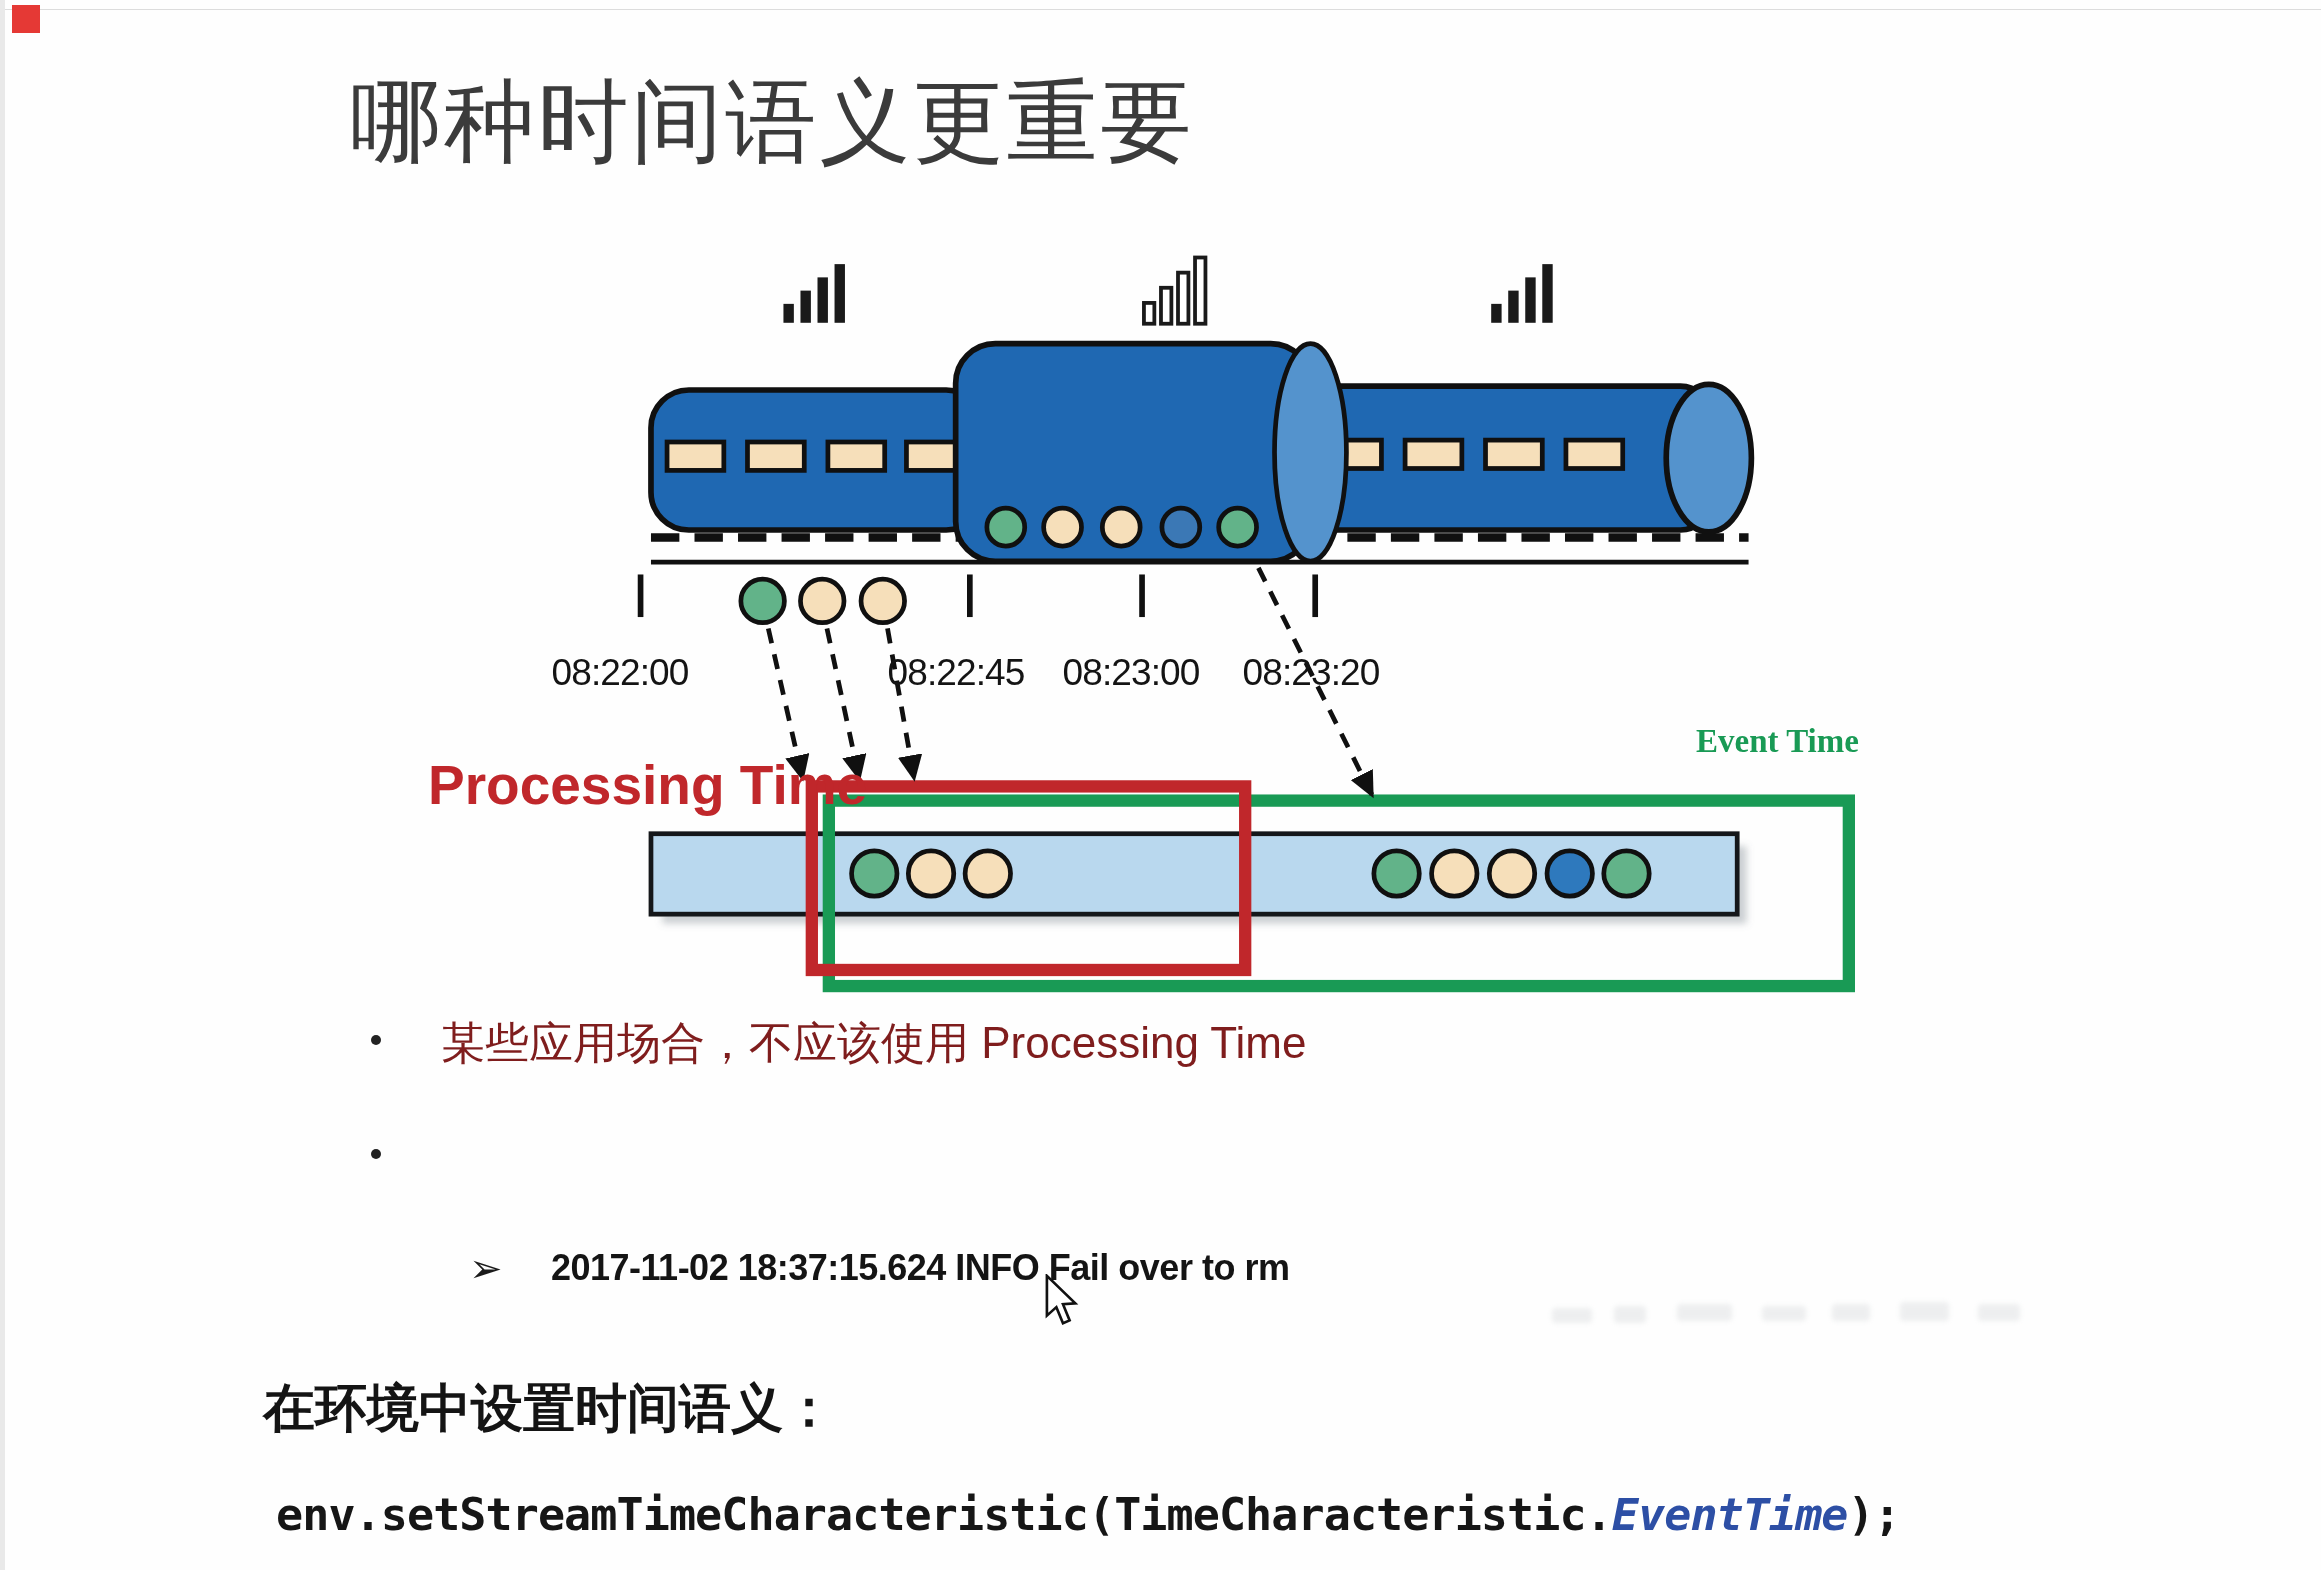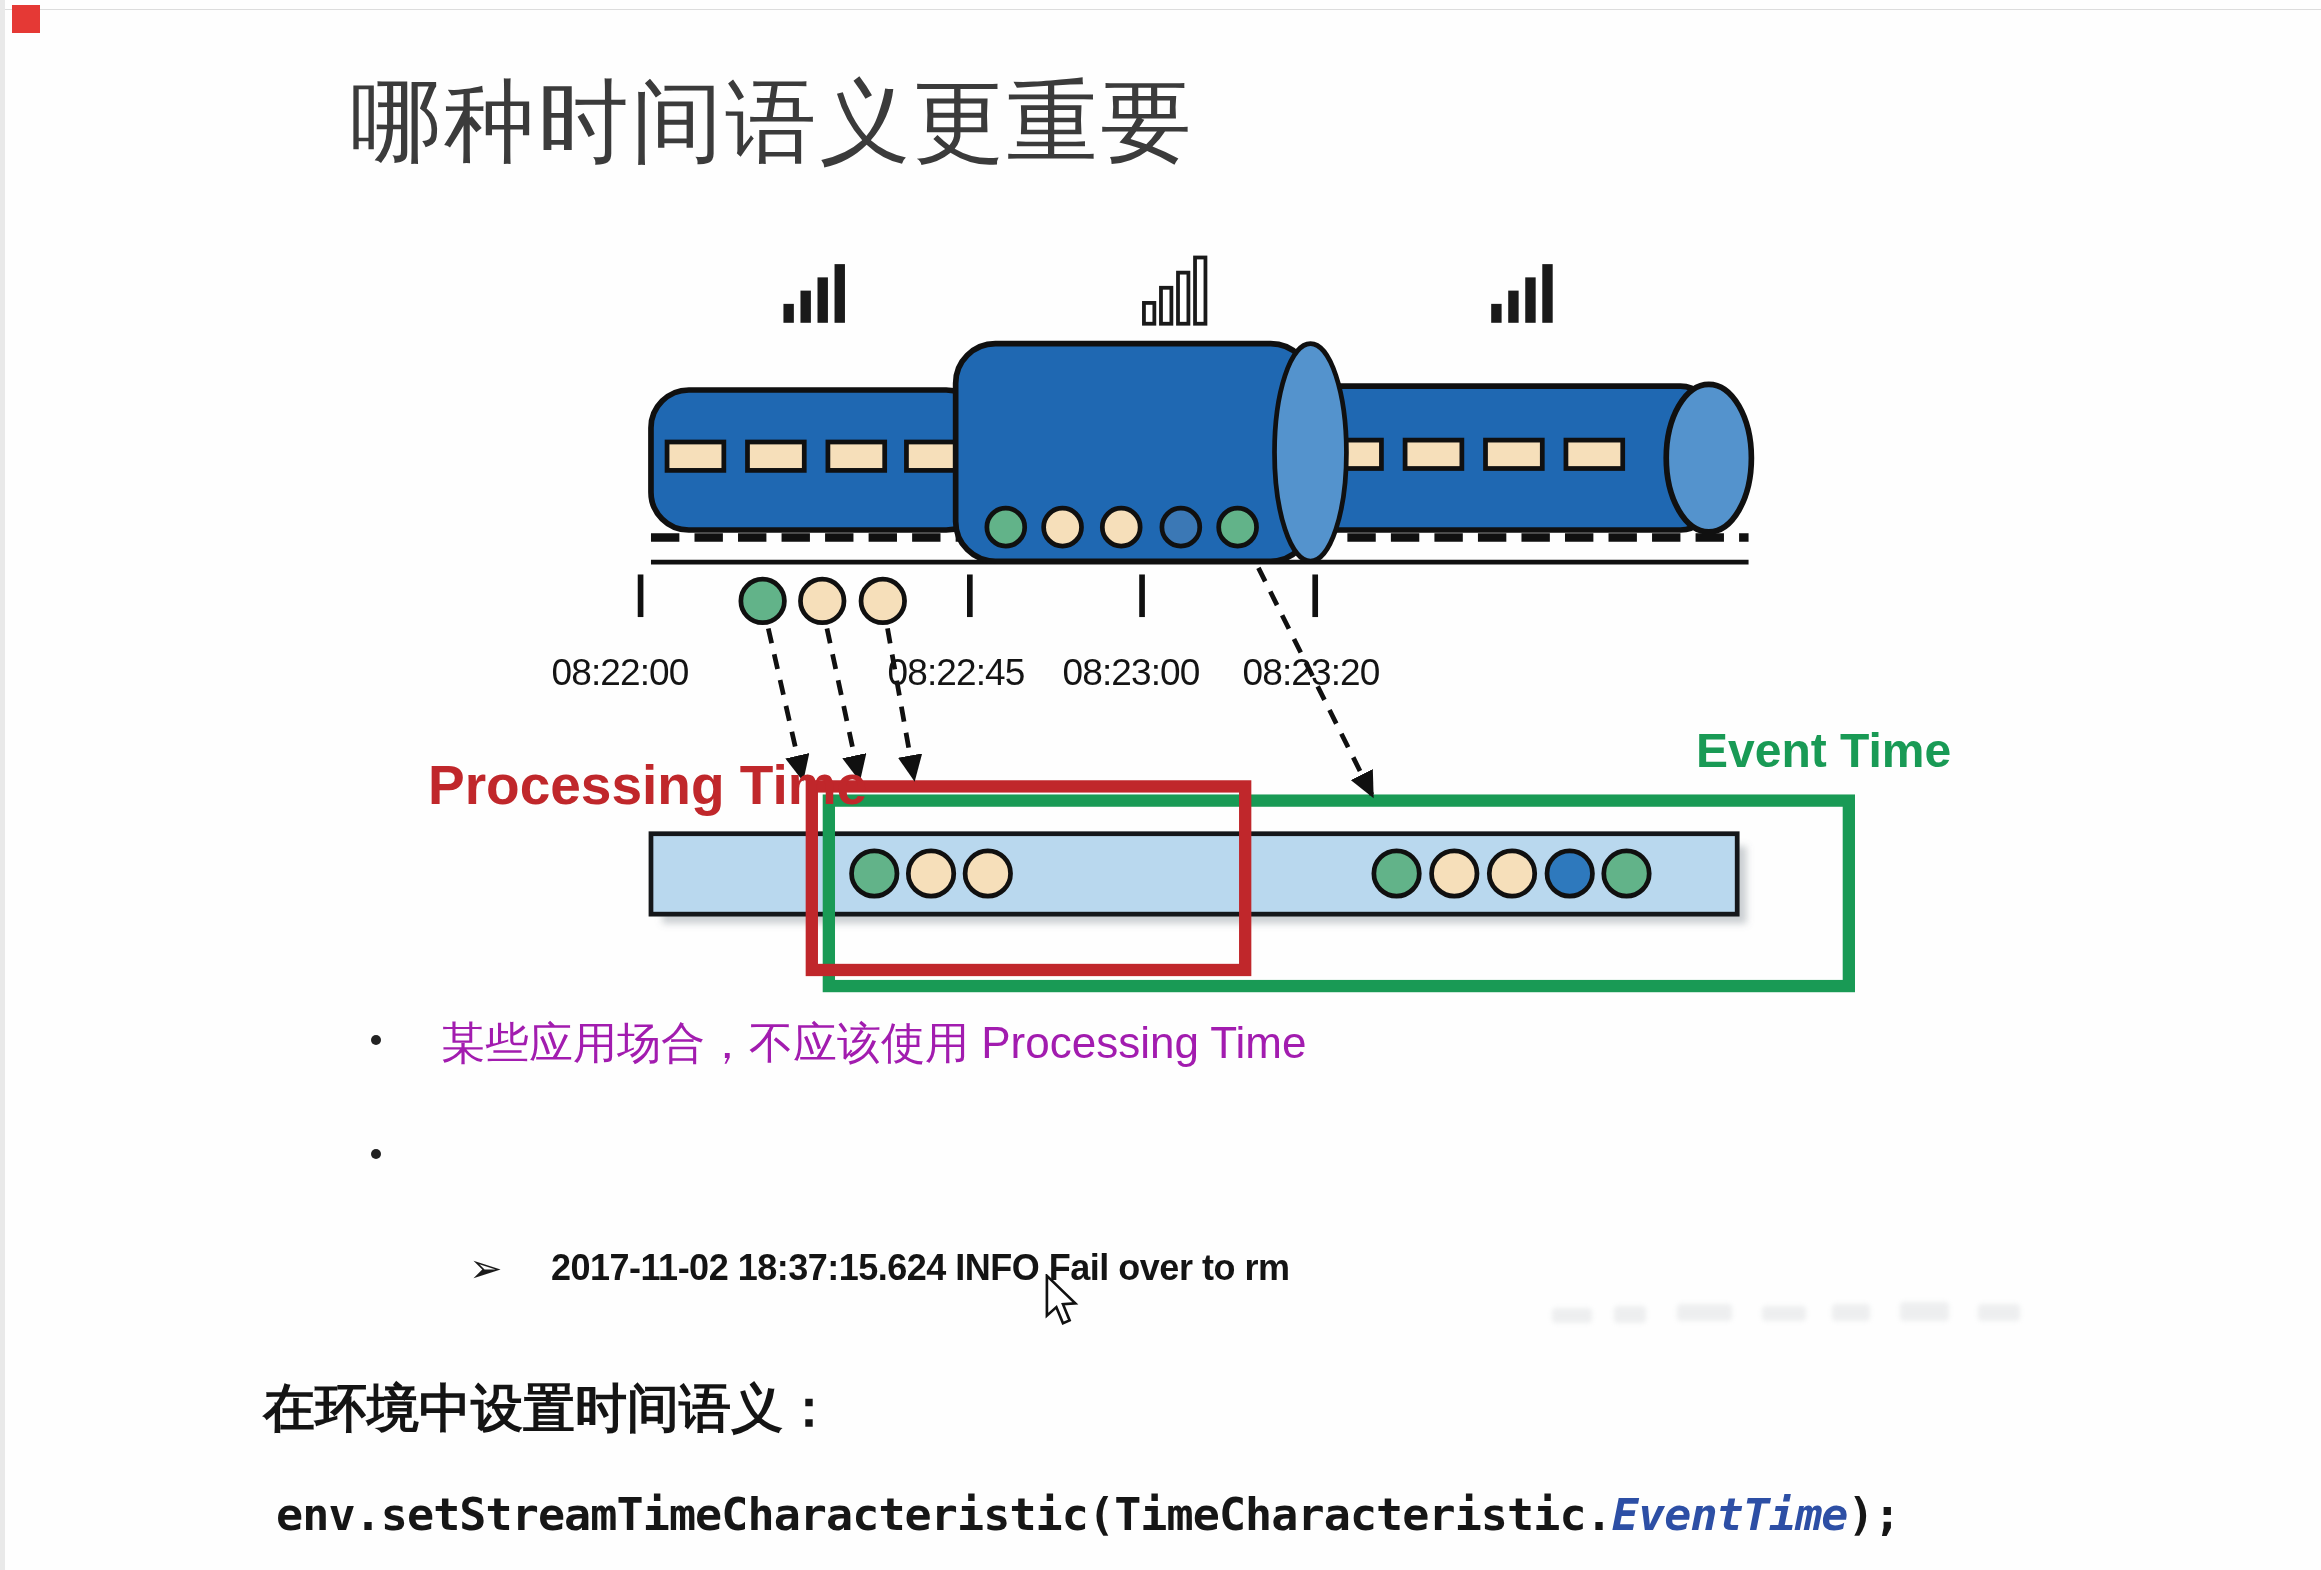--- a/index.html
+++ b/index.html
@@ -19,25 +19,25 @@
   }
   
   .tl-label{
     top:652px;font-size:37px;font-weight:500;color:#141414;letter-spacing:-0.9px;
     transform:translateX(-50%);white-space:nowrap;
   }
   .processing-label{
     left:428px;top:753px;font-size:55px;font-weight:700;color:#c0272b;white-space:nowrap;
   }
   .event-label{
-    left:1696px;top:723px;font-size:48px;font-weight:600;color:#199a55;white-space:nowrap;
+    left:1696px;top:723px;font-size:33px;font-weight:600;color:#199a55;white-space:nowrap;font-family:Liberation Serif, serif;
   }
   
   .bullet-dot{width:10.4px;height:10.4px;border-radius:50%;background:#222;}
-  .bullet-text{font-size:44px;font-weight:300;color:#a21caf;white-space:nowrap;}
+  .bullet-text{font-size:44px;font-weight:300;color:#7f1d1d;white-space:nowrap;}
   .sub-bullet-marker{left:469px;top:1245px;font-size:40px;color:#1a1a1a;}
   .sub-bullet-text{
     left:551px;top:1247px;font-size:36px;font-weight:600;color:#141414;white-space:nowrap;
     letter-spacing:-0.5px;
   }
   .setting-heading{
     left:263px;top:1374px;font-size:52px;font-weight:800;color:#141414;white-space:nowrap;
   }
   .code-line{
     left:276px;top:1488px;font-size:45px;font-weight:700;color:#161616;

